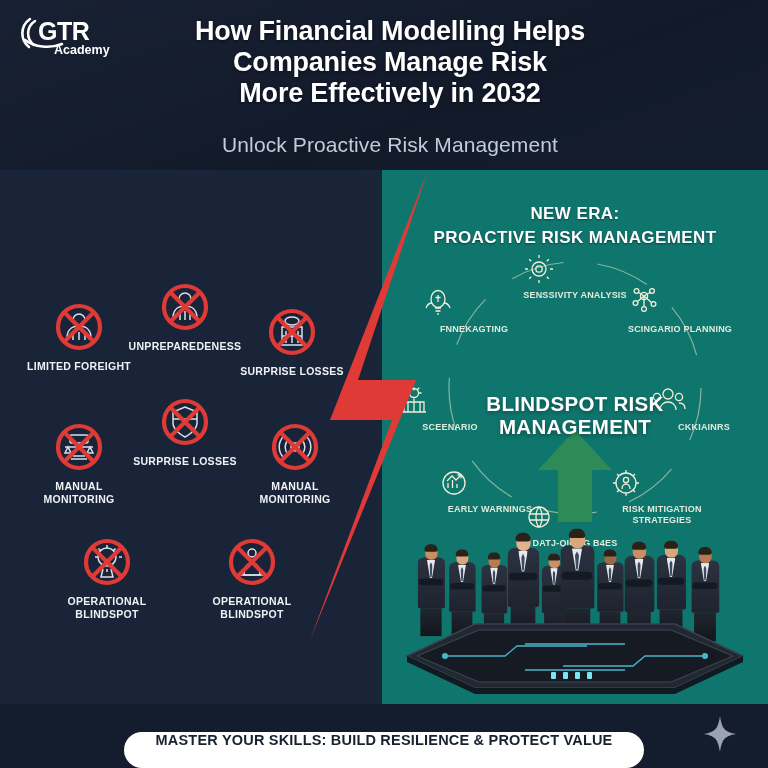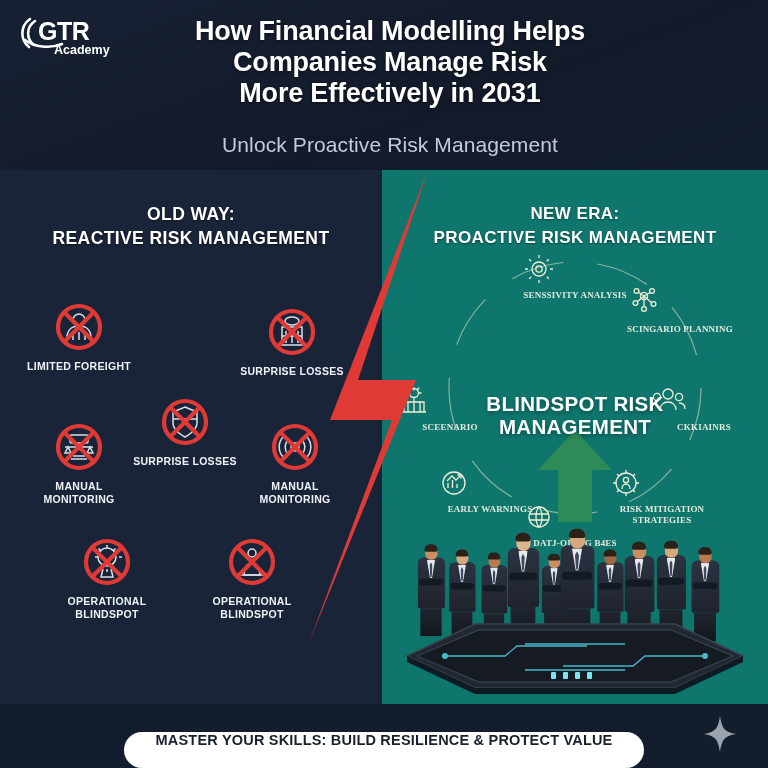--- a/index.html
+++ b/index.html
@@ -97,21 +97,21 @@
   
   #bolt {
     position: absolute; left: 300px; top: 170px;
     width: 150px; height: 470px;
     z-index: 6; pointer-events: none;
   }
 
   
   #ring {
     position: absolute; left: 0; top: 78px;
-    width: 386px; height: 280px; font-family: Liberation Serif, serif;
+    width: 386px; height: 280px;
   }
   #ring svg { display:block; position:absolute; left:0; top:0; }
   .ring-node {
     position: absolute;
     width: 110px; margin-left: -55px;
     text-align: center;
   }
   .ring-ico { width: 38px; height: 38px; margin: 0 auto 2px auto; }
   .ring-ico svg { display: block; }
   .ring-label {
@@ -235,47 +235,57 @@
           <path d="M9 30 C18 37, 34 39, 46 34"></path>
         </g>
         <text x="22" y="30" font-family="Liberation Sans, sans-serif" font-size="25" font-weight="bold" fill="#ffffff" letter-spacing="-0.5">GTR</text>
         <text x="38" y="44" font-family="Liberation Sans, sans-serif" font-size="12.5" font-weight="bold" fill="#ffffff">Academy</text>
       </svg>
     </div>
 
     <div id="title-block">
       <div class="title-line">How Financial Modelling Helps</div>
       <div class="title-line">Companies Manage Risk</div>
-      <div class="title-line">More Effectively in 2031</div>
+      <div class="title-line">More Effectively in 2032</div>
     </div>
 
     <div id="subtitle">Unlock Proactive Risk Management</div>
   </div>
 
   <div id="panel-left">
-    <div class="panel-heading">
-      <div>OLD WAY:</div>
-      <div>REACTIVE RISK MANAGEMENT</div>
-    </div>
 
     <div class="prohibit-item" style="left:79px;top:130px">
       <div class="prohibit-icon">
         <svg width="54" height="54" viewBox="0 0 54 54">
           <g stroke="#d9e0ea" stroke-width="1.5" fill="none">
             <circle cx="27" cy="20" r="6"></circle>
             <path d="M15 38 C15 29,21 26,27 26 C33 26,39 29,39 38"></path>
             <path d="M21 33v7M27 32v8M33 33v7"></path>
           </g>
           <circle cx="27" cy="27" r="21" fill="none" stroke="#e03a36" stroke-width="4.2"></circle>
           <path d="M12.5 12.5 L41.5 41.5 M41.5 12.5 L12.5 41.5" stroke="#e03a36" stroke-width="4.2" stroke-linecap="round"></path>
         </svg>
       </div>
       <div class="prohibit-label">LIMITED FOREIGHT</div>
     </div>
 
+    <div class="prohibit-item" style="left:185px;top:110px">
+      <div class="prohibit-icon">
+        <svg width="54" height="54" viewBox="0 0 54 54">
+          <g stroke="#d9e0ea" stroke-width="1.5" fill="none">
+            <circle cx="27" cy="19" r="6"></circle>
+            <path d="M15 38 C15 29,21 26,27 26 C33 26,39 29,39 38"></path>
+            <path d="M22 32v8M27 31v9M32 32v8"></path>
+          </g>
+          <circle cx="27" cy="27" r="21" fill="none" stroke="#e03a36" stroke-width="4.2"></circle>
+          <path d="M12.5 12.5 L41.5 41.5 M41.5 12.5 L12.5 41.5" stroke="#e03a36" stroke-width="4.2" stroke-linecap="round"></path>
+        </svg>
+      </div>
+      <div class="prohibit-label">UNPREPAREDENESS</div>
+    </div>
 
     <div class="prohibit-item" style="left:292px;top:135px">
       <div class="prohibit-icon">
         <svg width="54" height="54" viewBox="0 0 54 54">
           <g stroke="#d9e0ea" stroke-width="1.5" fill="none">
             <ellipse cx="27" cy="16" rx="7" ry="4"></ellipse>
             <path d="M17 22h20v18H17z"></path>
             <path d="M21 26v12M27 26v12M33 26v12M17 31h20"></path>
           </g>
           <circle cx="27" cy="27" r="21" fill="none" stroke="#e03a36" stroke-width="4.2"></circle>
@@ -463,20 +473,33 @@
             <g fill="none" stroke="#f2efd8" stroke-width="1.3">
               <circle cx="19" cy="11" r="4.5"></circle>
               <path d="M19 8.5v-3M19 16.5v3M14.5 11h-3M23.5 11h3M15.8 7.8l-2-2M22.2 7.8l2-2"></path>
               <path d="M9 30V20h20v10zM13 20v10M19 20v10M25 20v10M7 30h24"></path>
             </g>
           </svg>
         </div>
         <div class="ring-label">SCEENARIO</div>
       </div>
 
+      <div class="ring-node" style="left:92px;top:36px">
+        <div class="ring-ico">
+          <svg width="38" height="38" viewBox="0 0 38 38">
+            <g fill="none" stroke="#f2efd8" stroke-width="1.3">
+              <ellipse cx="19" cy="15" rx="7" ry="8.5"></ellipse>
+              <path d="M16 24h6M16.5 27h5M19 29v2"></path>
+              <path d="M19 11v7M16.5 13.5h5"></path>
+              <path d="M7 24c1.5-4 4-5 6-5M31 24c-1.5-4-4-5-6-5"></path>
+            </g>
+          </svg>
+        </div>
+        <div class="ring-label">FNNEKAGTING</div>
+      </div>
 
       <div id="center-green-arrow">
         <svg width="74" height="92" viewBox="0 0 74 92">
           <path d="M37 0 L74 40 H54 V92 H20 V40 H0 Z" fill="#2e8b57"></path>
         </svg>
       </div>
     </div>
 
     <div id="center-text">
       <div>BLINDSPOT RISK</div>

